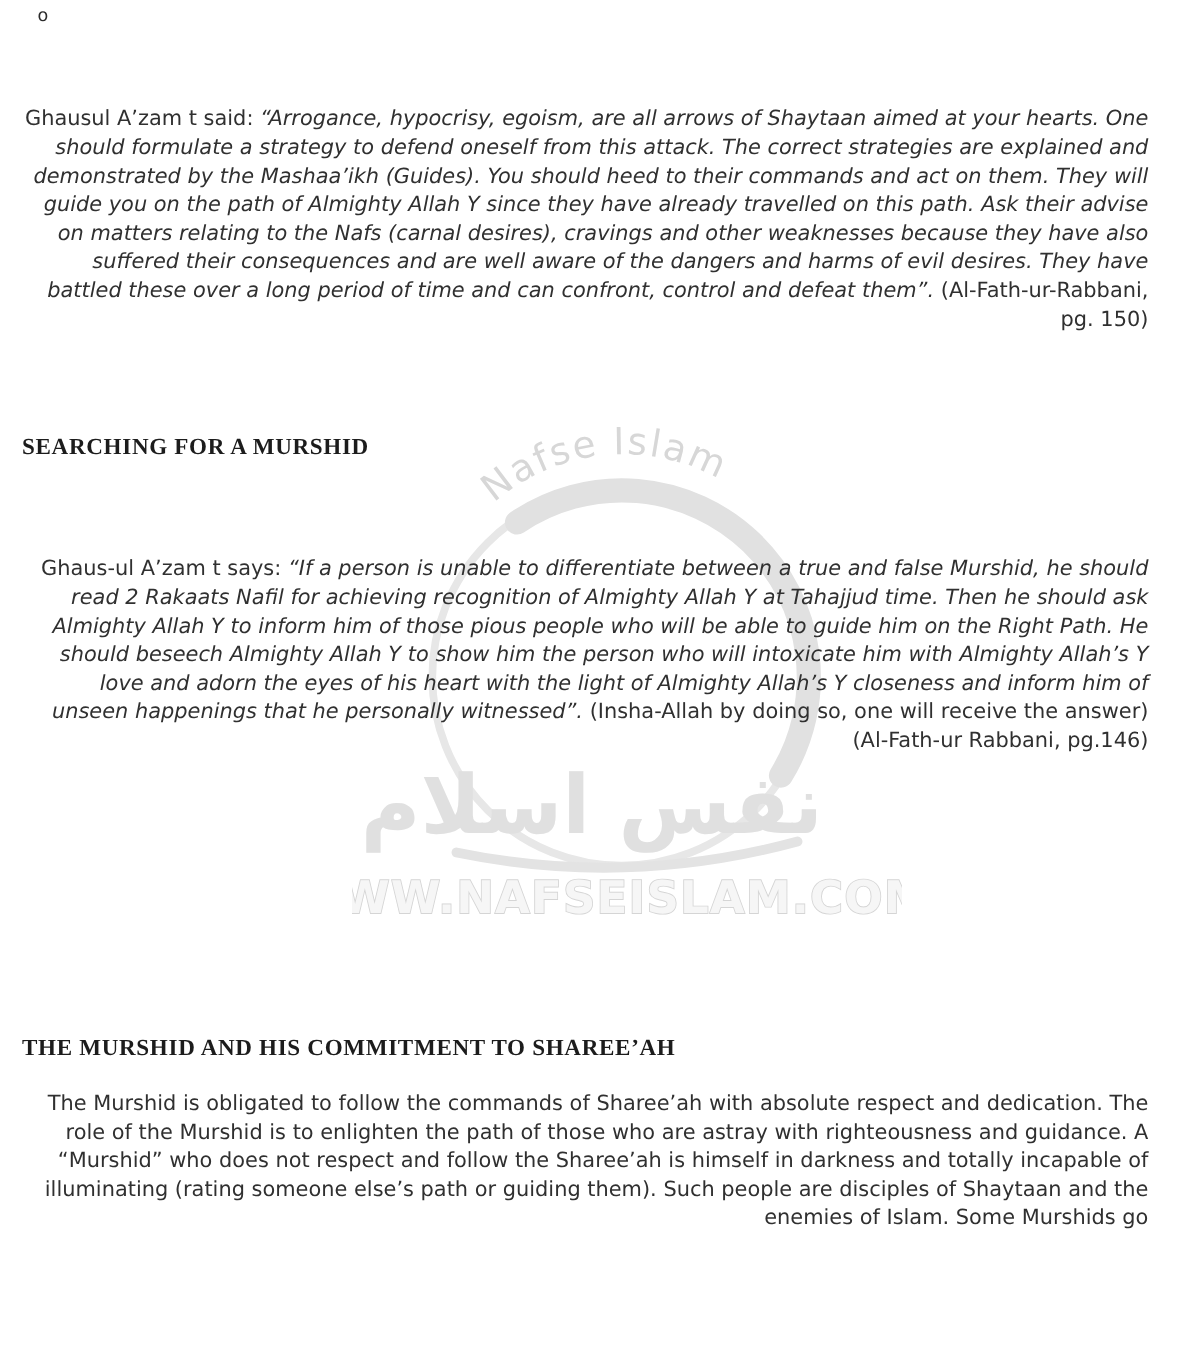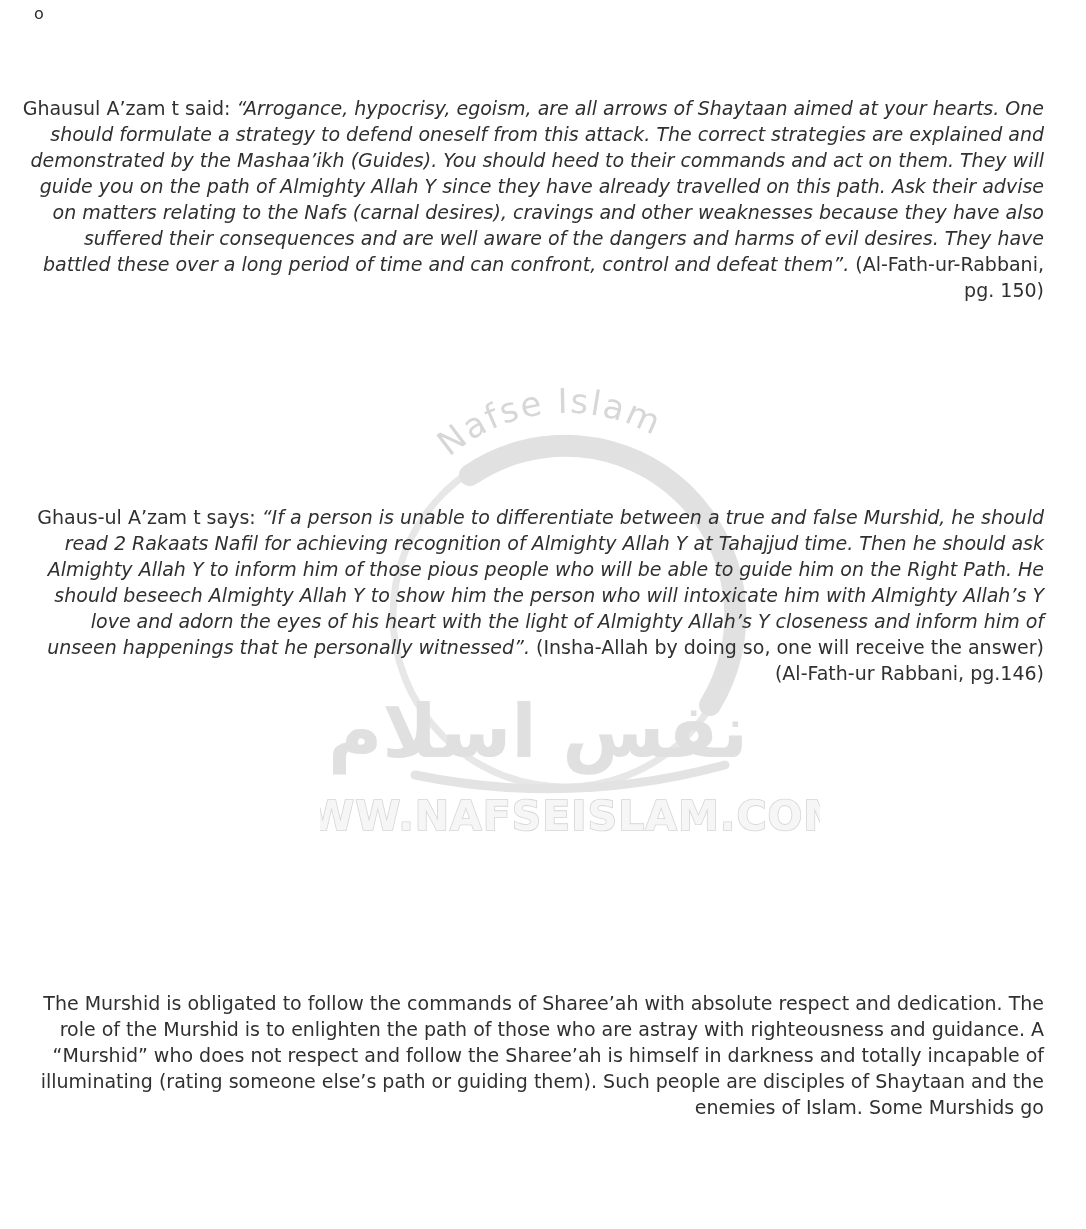--- a/index.html
+++ b/index.html
@@ -101,20 +101,22 @@
 
     <path d="M 95 400 Q 250 432 405 390" fill="none" stroke="#e3e3e3" stroke-width="9" stroke-linecap="round"></path>
 
     <text class="wm-url" x="234" y="455" text-anchor="middle">WWW.NAFSEISLAM.COM</text>
   </svg>
 
   <span class="bullet">o</span>
 
   <p class="body-para" id="para1"><span>Ghausul A’zam t said: </span><span class="q">“Arrogance, hypocrisy, egoism, are all arrows of Shaytaan aimed at your hearts. One should formulate a strategy to defend oneself from this attack. The correct strategies are explained and demonstrated by the Mashaa’ikh (Guides). You should heed to their commands and act on them. They will guide you on the path of Almighty Allah Y since they have already travelled on this path. Ask their advise on matters relating to the Nafs (carnal desires), cravings and other weaknesses because they have also suffered their consequences and are well aware of the dangers and harms of evil desires. They have battled these over a long period of time and can confront, control and defeat them”. </span><span class="ref">(Al-Fath-ur-Rabbani, pg. 150)</span></p>
 
+  <h2 class="heading" id="heading1">SEARCHING FOR A MURSHID</h2>
 
   <p class="body-para" id="para2"><span>Ghaus-ul A’zam t says: </span><span class="q">“If a person is unable to differentiate between a true and false Murshid, he should read 2 Rakaats Nafil for achieving recognition of Almighty Allah Y at Tahajjud time. Then he should ask Almighty Allah Y to inform him of those pious people who will be able to guide him on the Right Path. He should beseech Almighty Allah Y to show him the person who will intoxicate him with Almighty Allah’s Y love and adorn the eyes of his heart with the light of Almighty Allah’s Y closeness and inform him of unseen happenings that he personally witnessed”. </span><span class="ref">(Insha-Allah by doing so, one will receive the answer)(Al-Fath-ur Rabbani, pg.146)</span></p>
 
 
+  <h2 class="heading" id="heading2">THE MURSHID AND HIS COMMITMENT TO SHAREE’AH</h2>
 
   <p class="body-para" id="para4"><span>The Murshid is obligated to follow the commands of Sharee’ah with absolute respect and dedication. The role of the Murshid is to enlighten the path of those who are astray with righteousness and guidance. A “Murshid” who does not respect and follow the Sharee’ah is himself in darkness and totally incapable of illuminating (rating someone else’s path or guiding them). Such people are disciples of Shaytaan and the enemies of Islam. Some Murshids go</span></p>
 
 </div>
 
 </body></html>

